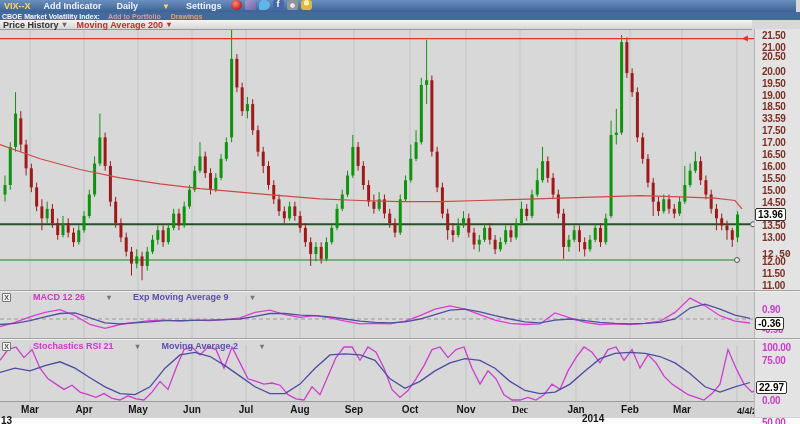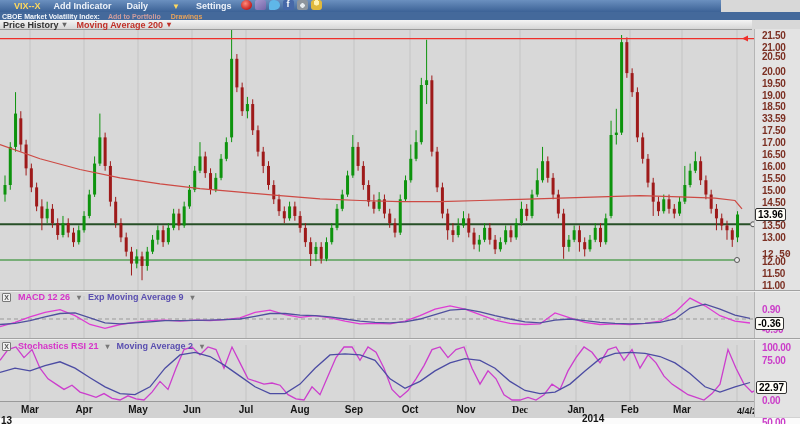--- a/index.html
+++ b/index.html
@@ -1,22 +1,22 @@
 <!DOCTYPE html>
 <html><head>
 <meta charset="utf-8">
 <style>
   html,body{margin:0;padding:0;background:#888;}
   *{box-sizing:border-box;font-family:"Liberation Sans",sans-serif;}
   .screen{position:relative;width:800px;height:424px;background:#d8d8d8;overflow:hidden;}
 
   
-  .topbar{position:absolute;left:0;top:0;width:721px;height:12px;
+  .topbar{position:absolute;left:0;top:0;width:796px;height:12px;
     background:linear-gradient(#6b90bf,#3c6296);display:flex;align-items:center;
-    padding-left:14px;font:bold 9px "Liberation Sans",sans-serif;color:#eef3fa;white-space:nowrap;}
+    padding-left:4px;font:bold 9px "Liberation Sans",sans-serif;color:#eef3fa;white-space:nowrap;}
   .t-sym{color:#ffd95e;margin-right:13px;}
   .t-add{margin-right:15px;}
   .t-daily{margin-right:24px;}
   .t-arrow{color:#ffd95e;font-size:8px;margin-right:16px;}
   .t-set{margin-right:10px;}
   .ic{display:inline-block;width:11px;height:10px;margin-right:3px;border-radius:2px;position:relative;}
   .ic-red-badge{border-radius:50%;background:radial-gradient(circle at 40% 35%,#ff8a7a,#c41e1e 70%);}
   .ic-purple-box{background:linear-gradient(145deg,#a89ad0,#7465a8);}
   .ic-twitter-bird{background:#5fb7e8;border-radius:50% 60% 55% 15%;}
   .ic-facebook{background:#4668a8;}
@@ -35,21 +35,21 @@
     display:flex;align-items:center;padding-left:3px;font:bold 9px "Liberation Sans",sans-serif;color:#333;white-space:nowrap;}
   .cb-ph{margin-right:4px;}
   .cb-arr{color:#666;font-size:8px;margin-right:10px;}
   .cb-ma{color:#c03028;margin-right:4px;}
   .cb-arr2{color:#c03028;font-size:8px;}
 
   
   .sep{position:absolute;left:0;width:800px;height:2px;background:#a2a2a2;border-bottom:1px solid #efefef;z-index:4;}
 
   
-  .phead{position:absolute;display:flex;align-items:center;gap:7px;z-index:6;
+  .phead{position:absolute;display:flex;align-items:center;gap:22px;z-index:6;
     font:bold 9px "Liberation Sans",sans-serif;white-space:nowrap;}
   .pclose{display:inline-block;width:9px;height:9px;background:#f2f2f2;border:1px solid #787878;
     color:#555;font:bold 7px "Liberation Sans",sans-serif;line-height:7px;text-align:center;border-radius:1px;}
   .pmagenta{color:#d633c9;}
   .ppurple{color:#5a4fb0;}
   .parr{color:#777;font-size:8px;}
 
   
   .yaxis{position:absolute;left:754px;top:29px;width:46px;height:388px;background:#e3e3e3;
     border-left:1px solid #b5b5b5;z-index:3;}

